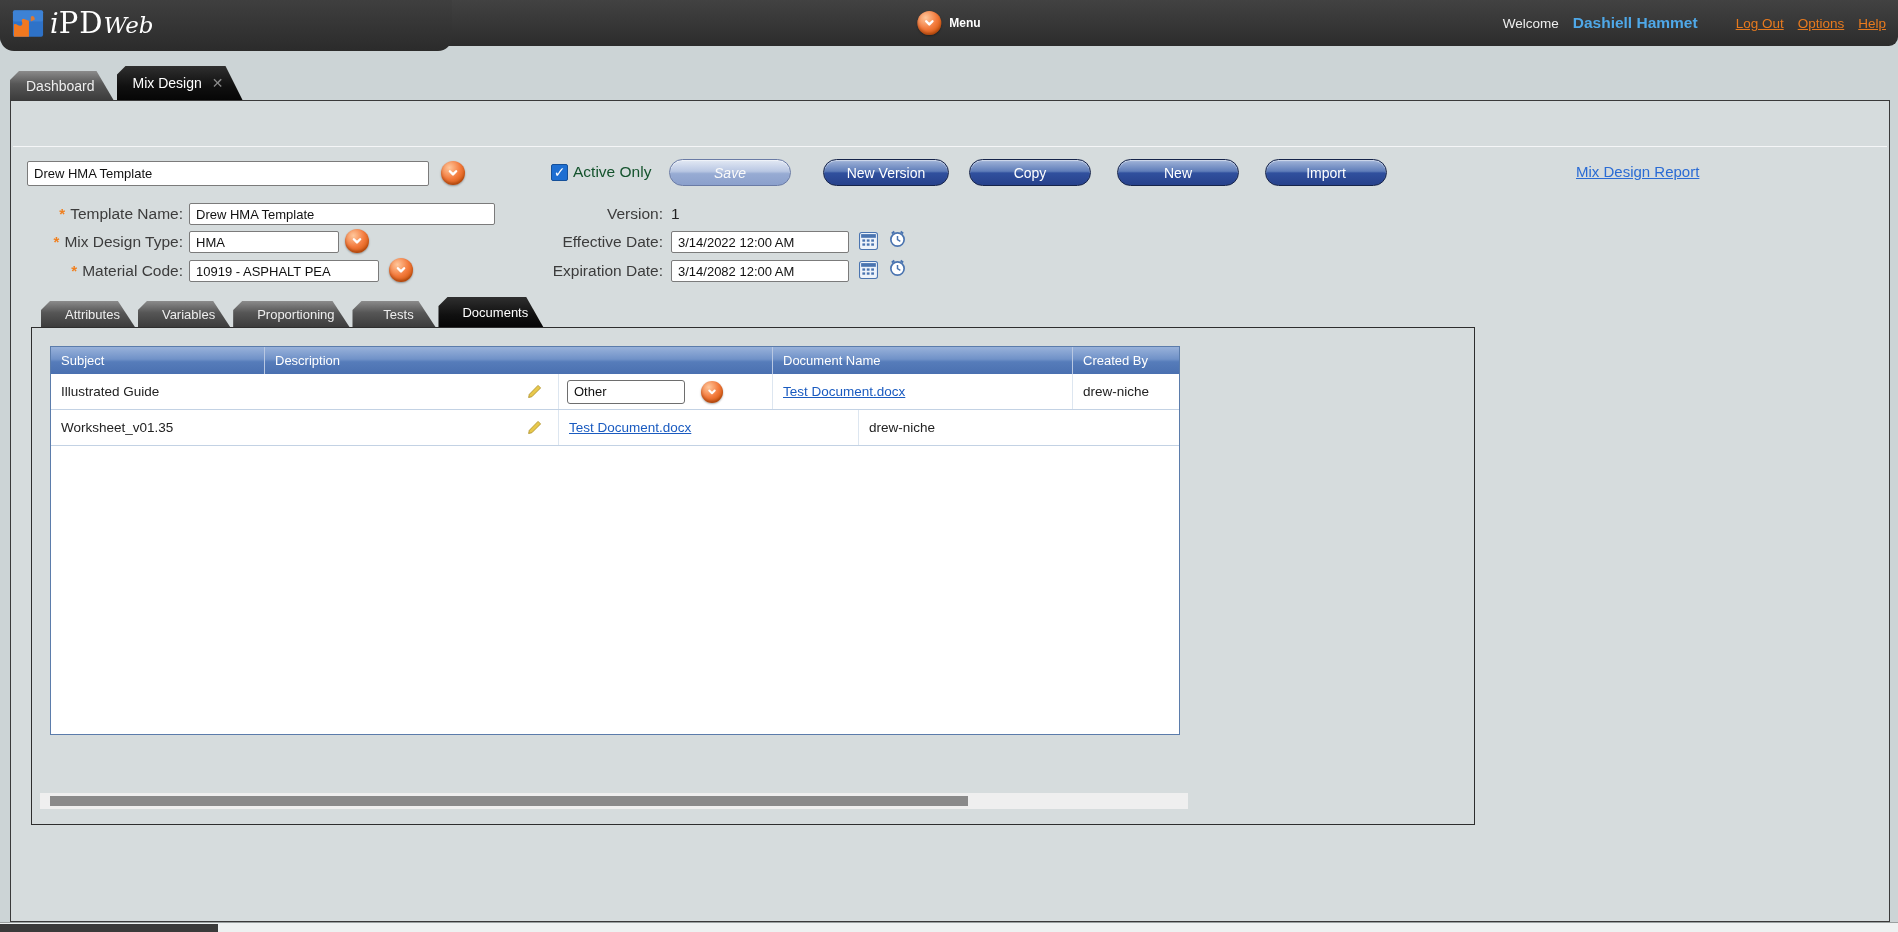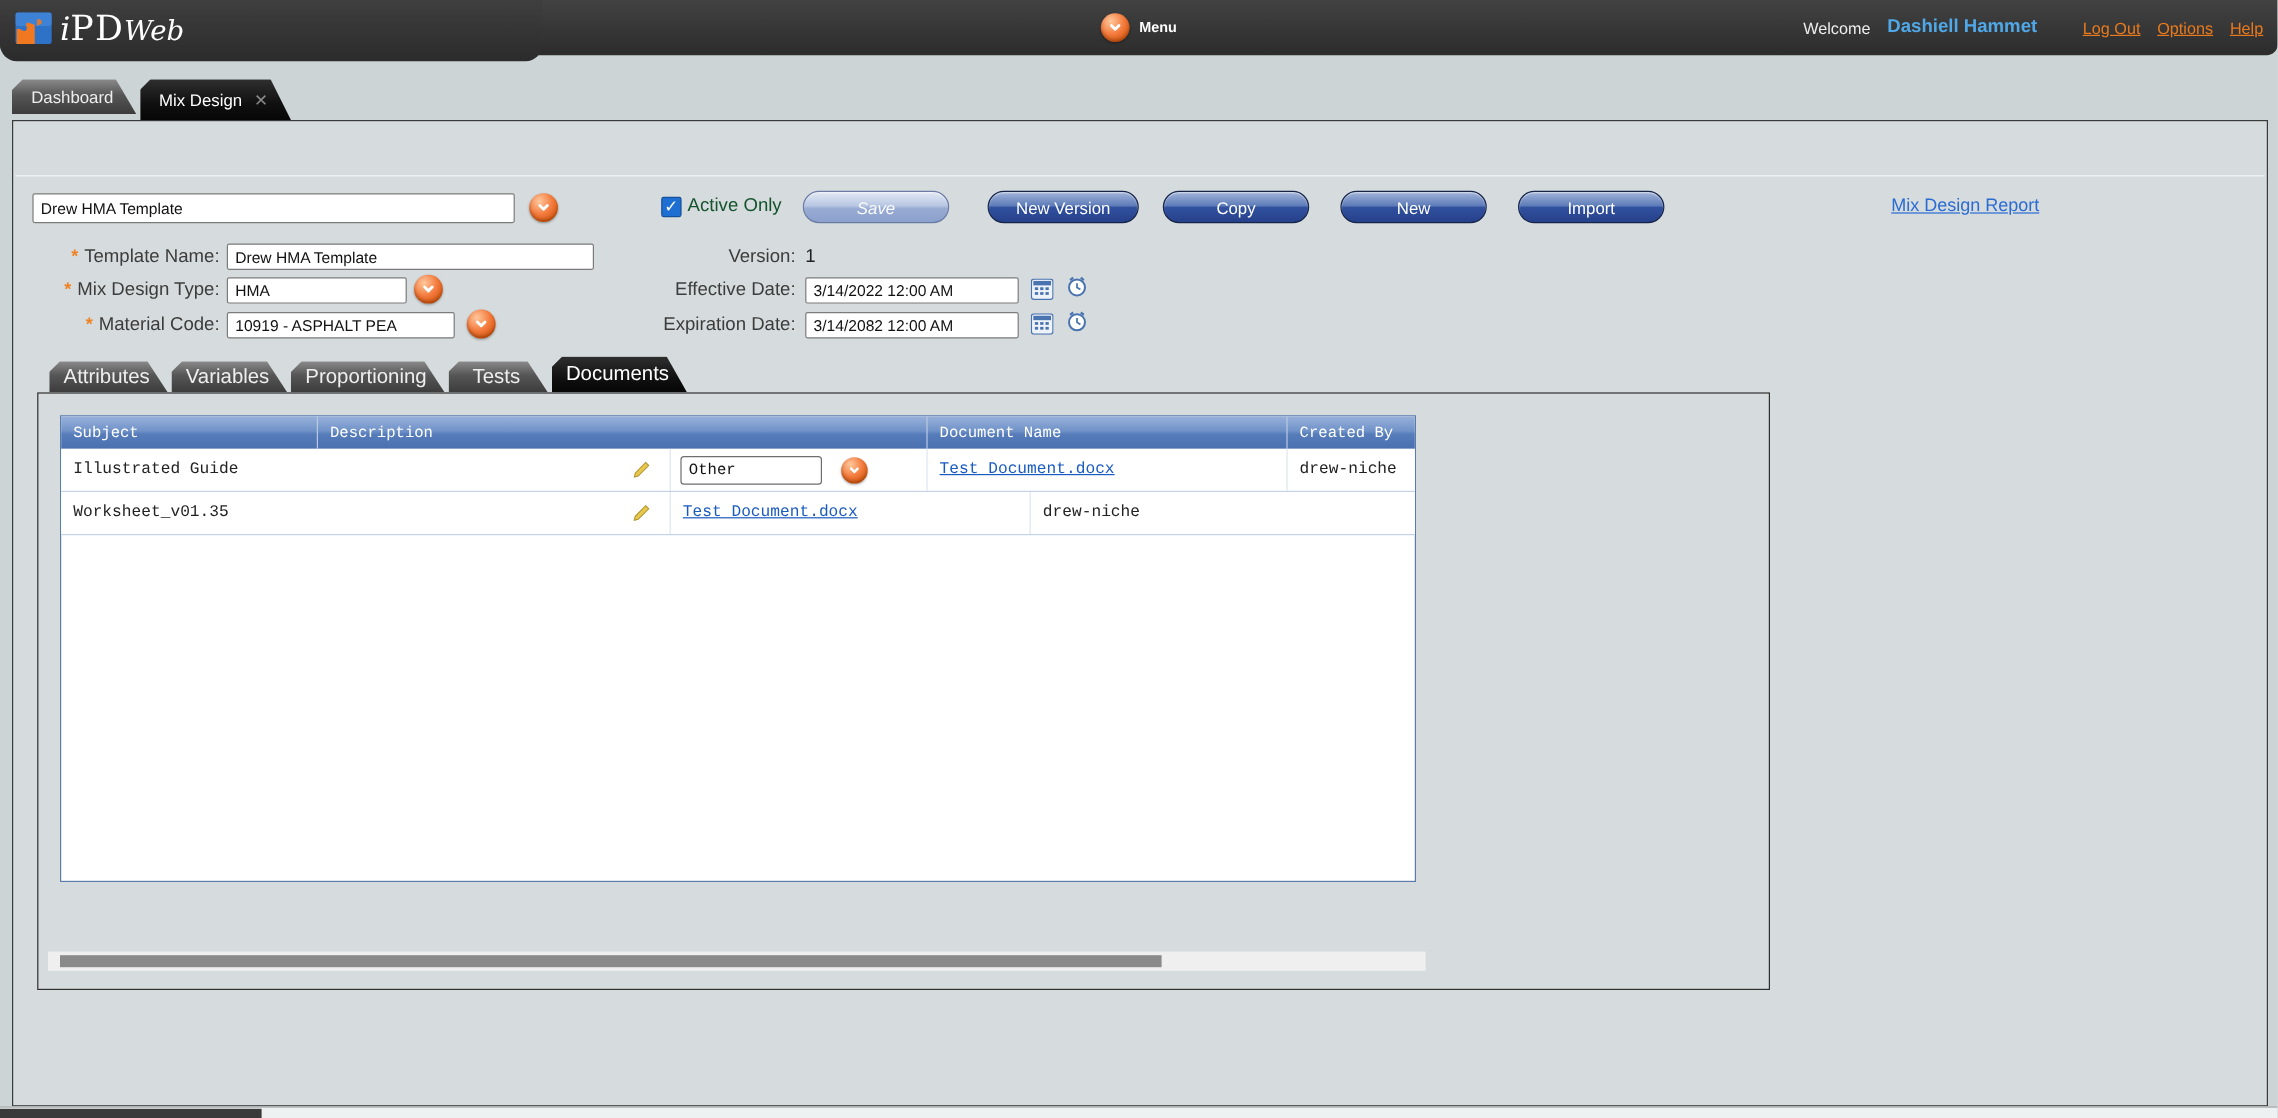--- a/index.html
+++ b/index.html
@@ -32,21 +32,21 @@
     box-shadow:inset 0 -2px 3px rgba(120,40,0,.5), 0 1px 2px rgba(0,0,0,.35);
     display:flex; align-items:center; justify-content:center; flex:0 0 auto;
   }
   .orange-ball svg{ width:14px; height:14px; }
   .userbar{ position:absolute; right:12px; top:0; height:46px; display:flex; align-items:center; gap:14px; }
   .welcome{ color:#eee; font-size:13.5px; }
   .username{ color:#4fa8e8; font-weight:bold; font-size:15.5px; margin-right:24px; }
   .hlink{ color:#e87a1e; font-size:13.5px; text-decoration:underline; cursor:pointer; white-space:nowrap; }
 
   
-  .wintabs{ position:absolute; left:10px; top:66px; display:flex; height:34px; z-index:4; }
+  .wintabs{ position:absolute; left:10px; top:66px; display:flex; align-items:flex-end; height:34px; z-index:4; }
   .tab{
     clip-path:polygon(9px 0, calc(100% - 20px) 0, calc(100% - 3px) 100%, 0 100%, 0 9px);
     color:#eee; display:flex; align-items:center; justify-content:center;
     font-size:14px; cursor:pointer; padding:0 22px 0 16px;
   }
   .tab.inactive{ background:linear-gradient(#8b8b8b,#565656 45%,#3c3c3c); height:29px; }
   .tab.active{ background:linear-gradient(#2f2f2f,#101010 60%,#060606); height:34px; color:#fff; }
   .wintabs .tab{ min-width:100px; }
   .tab .close-x{ color:#8a8a8a; font-weight:bold; margin-left:10px; font-size:14px; cursor:pointer; }
 
@@ -105,27 +105,27 @@
   .in-r3{ left:178px; top:159px; width:190px; height:22px; }
   .ball-r2{ left:334px; top:128px; }
   .ball-r3{ left:378px; top:157px; }
   .in-eff{ left:660px; top:130px; width:178px; height:22px; }
   .in-exp{ left:660px; top:159px; width:178px; height:22px; }
   .dt-ico{ position:absolute; width:19px; height:19px; cursor:pointer; }
   .cal-eff{ left:848px; top:131px; } .clk-eff{ left:877px; top:128px; }
   .cal-exp{ left:848px; top:160px; } .clk-exp{ left:877px; top:157px; }
 
   .detailtabs{ position:absolute; left:30px; top:196px; display:flex; align-items:flex-end; height:30px; }
-  .detailtabs .tab{ min-width:86px; font-size:17px; padding:0 18px 0 12px; }
+  .detailtabs .tab{ min-width:86px; font-size:13px; padding:0 18px 0 24px; }
   .detailtabs .tab.inactive{ height:26px; }
   .detailtabs .tab.active{ height:30px; min-width:96px; }
 
   .innerpanel{
     position:absolute; left:20px; top:226px; width:1444px; height:498px;
-    border:1px solid #2e2e2e; background:#d6dcdd;font-family:Liberation Mono, monospace;
+    border:1px solid #2e2e2e; background:#d6dcdd;
   }
   .doctable{
     position:absolute; left:18px; top:18px; width:1130px; height:389px;
     background:#fff; border:1px solid #5b7cab;
   }
   .thead{ display:flex; height:27px;
     background:linear-gradient(#98b1da 0%, #7092c8 45%, #567cba 55%, #4a70b0 100%);
     color:#fff; font-size:13px; }
   .th{ display:flex; align-items:center; padding-left:10px; border-right:1px solid #b9c8e2; }
   .trow{ display:flex; height:36px; border-bottom:1px solid #c3d2e4; align-items:center; background:#fff; }

